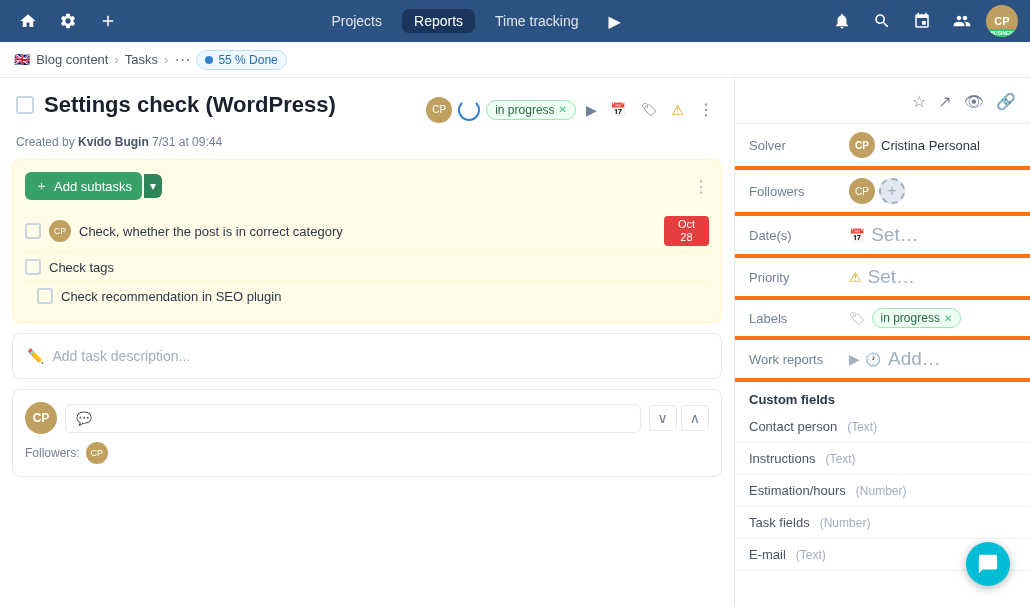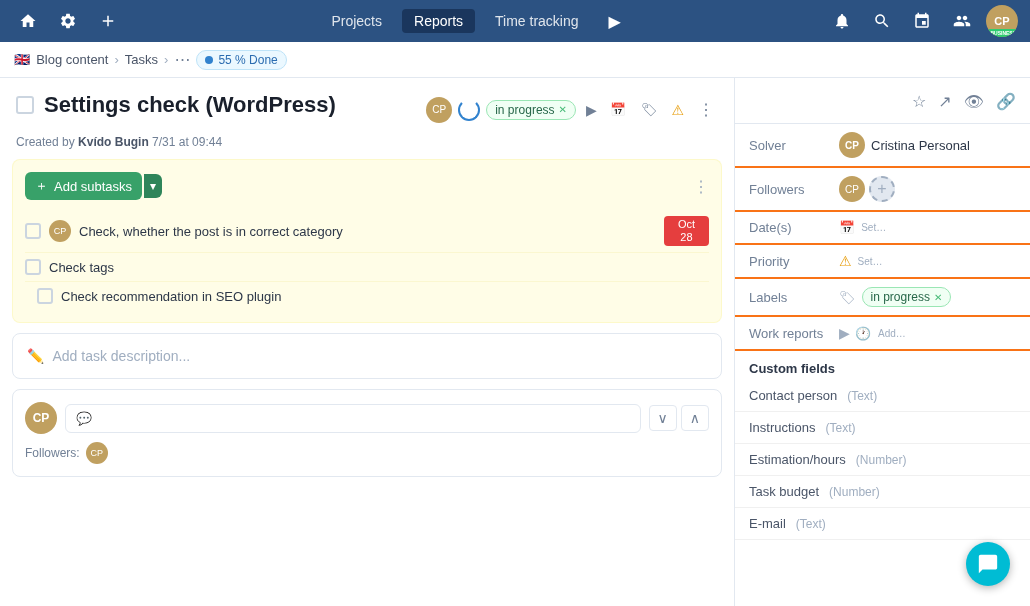--- a/index.html
+++ b/index.html
@@ -5,21 +5,21 @@
     * { box-sizing: border-box; margin: 0; padding: 0; }
     body { font-family: -apple-system, BlinkMacSystemFont, 'Segoe UI', sans-serif; width: 1030px; height: 606px; overflow: hidden; background: #f5f5f5; }
 
     
     .top-nav {
       display: flex; align-items: center; background: #2c5282; height: 42px; padding: 0 12px; gap: 8px;
     }
     .nav-icon { width: 32px; height: 32px; display: flex; align-items: center; justify-content: center; color: white; cursor: pointer; border-radius: 6px; }
     .nav-spacer { flex: 1; }
     .nav-link { color: rgba(255,255,255,0.85); font-size: 14px; padding: 4px 12px; border-radius: 4px; cursor: pointer; text-decoration: none; }
-    .nav-link.active { background: #1a365d; color: white; }
+    .nav-link.active { background: #1a365d; color: white; border-radius: 7px; }
     .nav-avatar { width: 32px; height: 32px; border-radius: 50%; background: #c0a060; display: flex; align-items: center; justify-content: center; color: white; font-size: 12px; font-weight: bold; position: relative; cursor: pointer; overflow: hidden; }
     .nav-avatar .badge { position: absolute; bottom: -2px; right: -2px; background: #2ecc71; color: white; font-size: 7px; border-radius: 3px; padding: 1px 2px; font-weight: bold; }
 
     
     .breadcrumb-bar {
       display: flex; align-items: center; height: 36px; padding: 0 14px; background: white; border-bottom: 1px solid #e2e8f0; gap: 6px; font-size: 13px;
     }
     .breadcrumb-link { color: #4a5568; cursor: pointer; }
     .breadcrumb-sep { color: #a0aec0; }
     .progress-badge { display: flex; align-items: center; gap: 5px; background: #ebf8ff; border: 1px solid #bee3f8; border-radius: 12px; padding: 2px 8px; font-size: 12px; color: #2b6cb0; }
@@ -73,28 +73,28 @@
     .comment-arrows { display: flex; gap: 4px; }
     .arrow-btn { background: none; border: 1px solid #e2e8f0; border-radius: 4px; padding: 4px 8px; cursor: pointer; color: #718096; font-size: 14px; }
     .comment-followers { display: flex; align-items: center; gap: 6px; padding-top: 8px; font-size: 12px; color: #718096; }
     .follower-avatar { width: 22px; height: 22px; border-radius: 50%; background: #c0a060; }
 
     
     .right-panel { width: 295px; background: white; overflow-y: auto; padding: 10px 0; }
     .right-panel-icons { display: flex; align-items: center; justify-content: flex-end; gap: 4px; padding: 0 10px 8px; border-bottom: 1px solid #e2e8f0; }
     .panel-icon { color: #718096; cursor: pointer; font-size: 16px; padding: 4px; border-radius: 4px; }
 
-    .field-row { display: flex; align-items: center; padding: 8px 14px; border-bottom: 2px solid #f97316; }
+    .field-row { display: flex; align-items: center; padding: 8px 14px; gap: 10px; border-bottom: 4px solid #f97316; }
     .field-label { width: 90px; font-size: 13px; color: #718096; flex-shrink: 0; }
     .field-value { flex: 1; display: flex; align-items: center; gap: 6px; font-size: 13px; color: #2d3748; }
     .solver-avatar { width: 26px; height: 26px; border-radius: 50%; background: #c0a060; flex-shrink: 0; }
     .followers-group { display: flex; align-items: center; gap: 4px; }
     .follower-circle { width: 26px; height: 26px; border-radius: 50%; background: #c0a060; display: flex; align-items: center; justify-content: center; font-size: 10px; color: white; }
     .follower-add { width: 26px; height: 26px; border-radius: 50%; background: #e2e8f0; display: flex; align-items: center; justify-content: center; font-size: 14px; color: #718096; cursor: pointer; border: 2px dashed #a0aec0; }
-    .set-link { color: #a0aec0; font-size: 10px; cursor: pointer; }
+    .set-link { color: #a0aec0; font-size: 19px; cursor: pointer; }
 
     .custom-fields-header { padding: 10px 14px 4px; font-size: 13px; font-weight: 600; color: #2d3748; }
     .custom-field-item { padding: 8px 14px; font-size: 13px; color: #4a5568; display: flex; align-items: center; gap: 6px; border-bottom: 1px solid #f0f0f0; cursor: pointer; }
     .field-type { color: #a0aec0; font-size: 12px; margin-left: 4px; }
 
     
     ::-webkit-scrollbar { width: 4px; }
     ::-webkit-scrollbar-track { background: #f1f1f1; }
     ::-webkit-scrollbar-thumb { background: #cbd5e0; border-radius: 2px; }
   </style>
@@ -325,21 +325,21 @@
         </div>
         <div class="custom-field-item">
           <span>Instructions</span>
           <span class="field-type">(Text)</span>
         </div>
         <div class="custom-field-item">
           <span>Estimation/hours</span>
           <span class="field-type">(Number)</span>
         </div>
         <div class="custom-field-item">
-          <span>Task budget</span>
+          <span>Task fields</span>
           <span class="field-type">(Number)</span>
         </div>
         <div class="custom-field-item">
           <span>E-mail</span>
           <span class="field-type">(Text)</span>
         </div>
       </div>
 
   </div>
 

